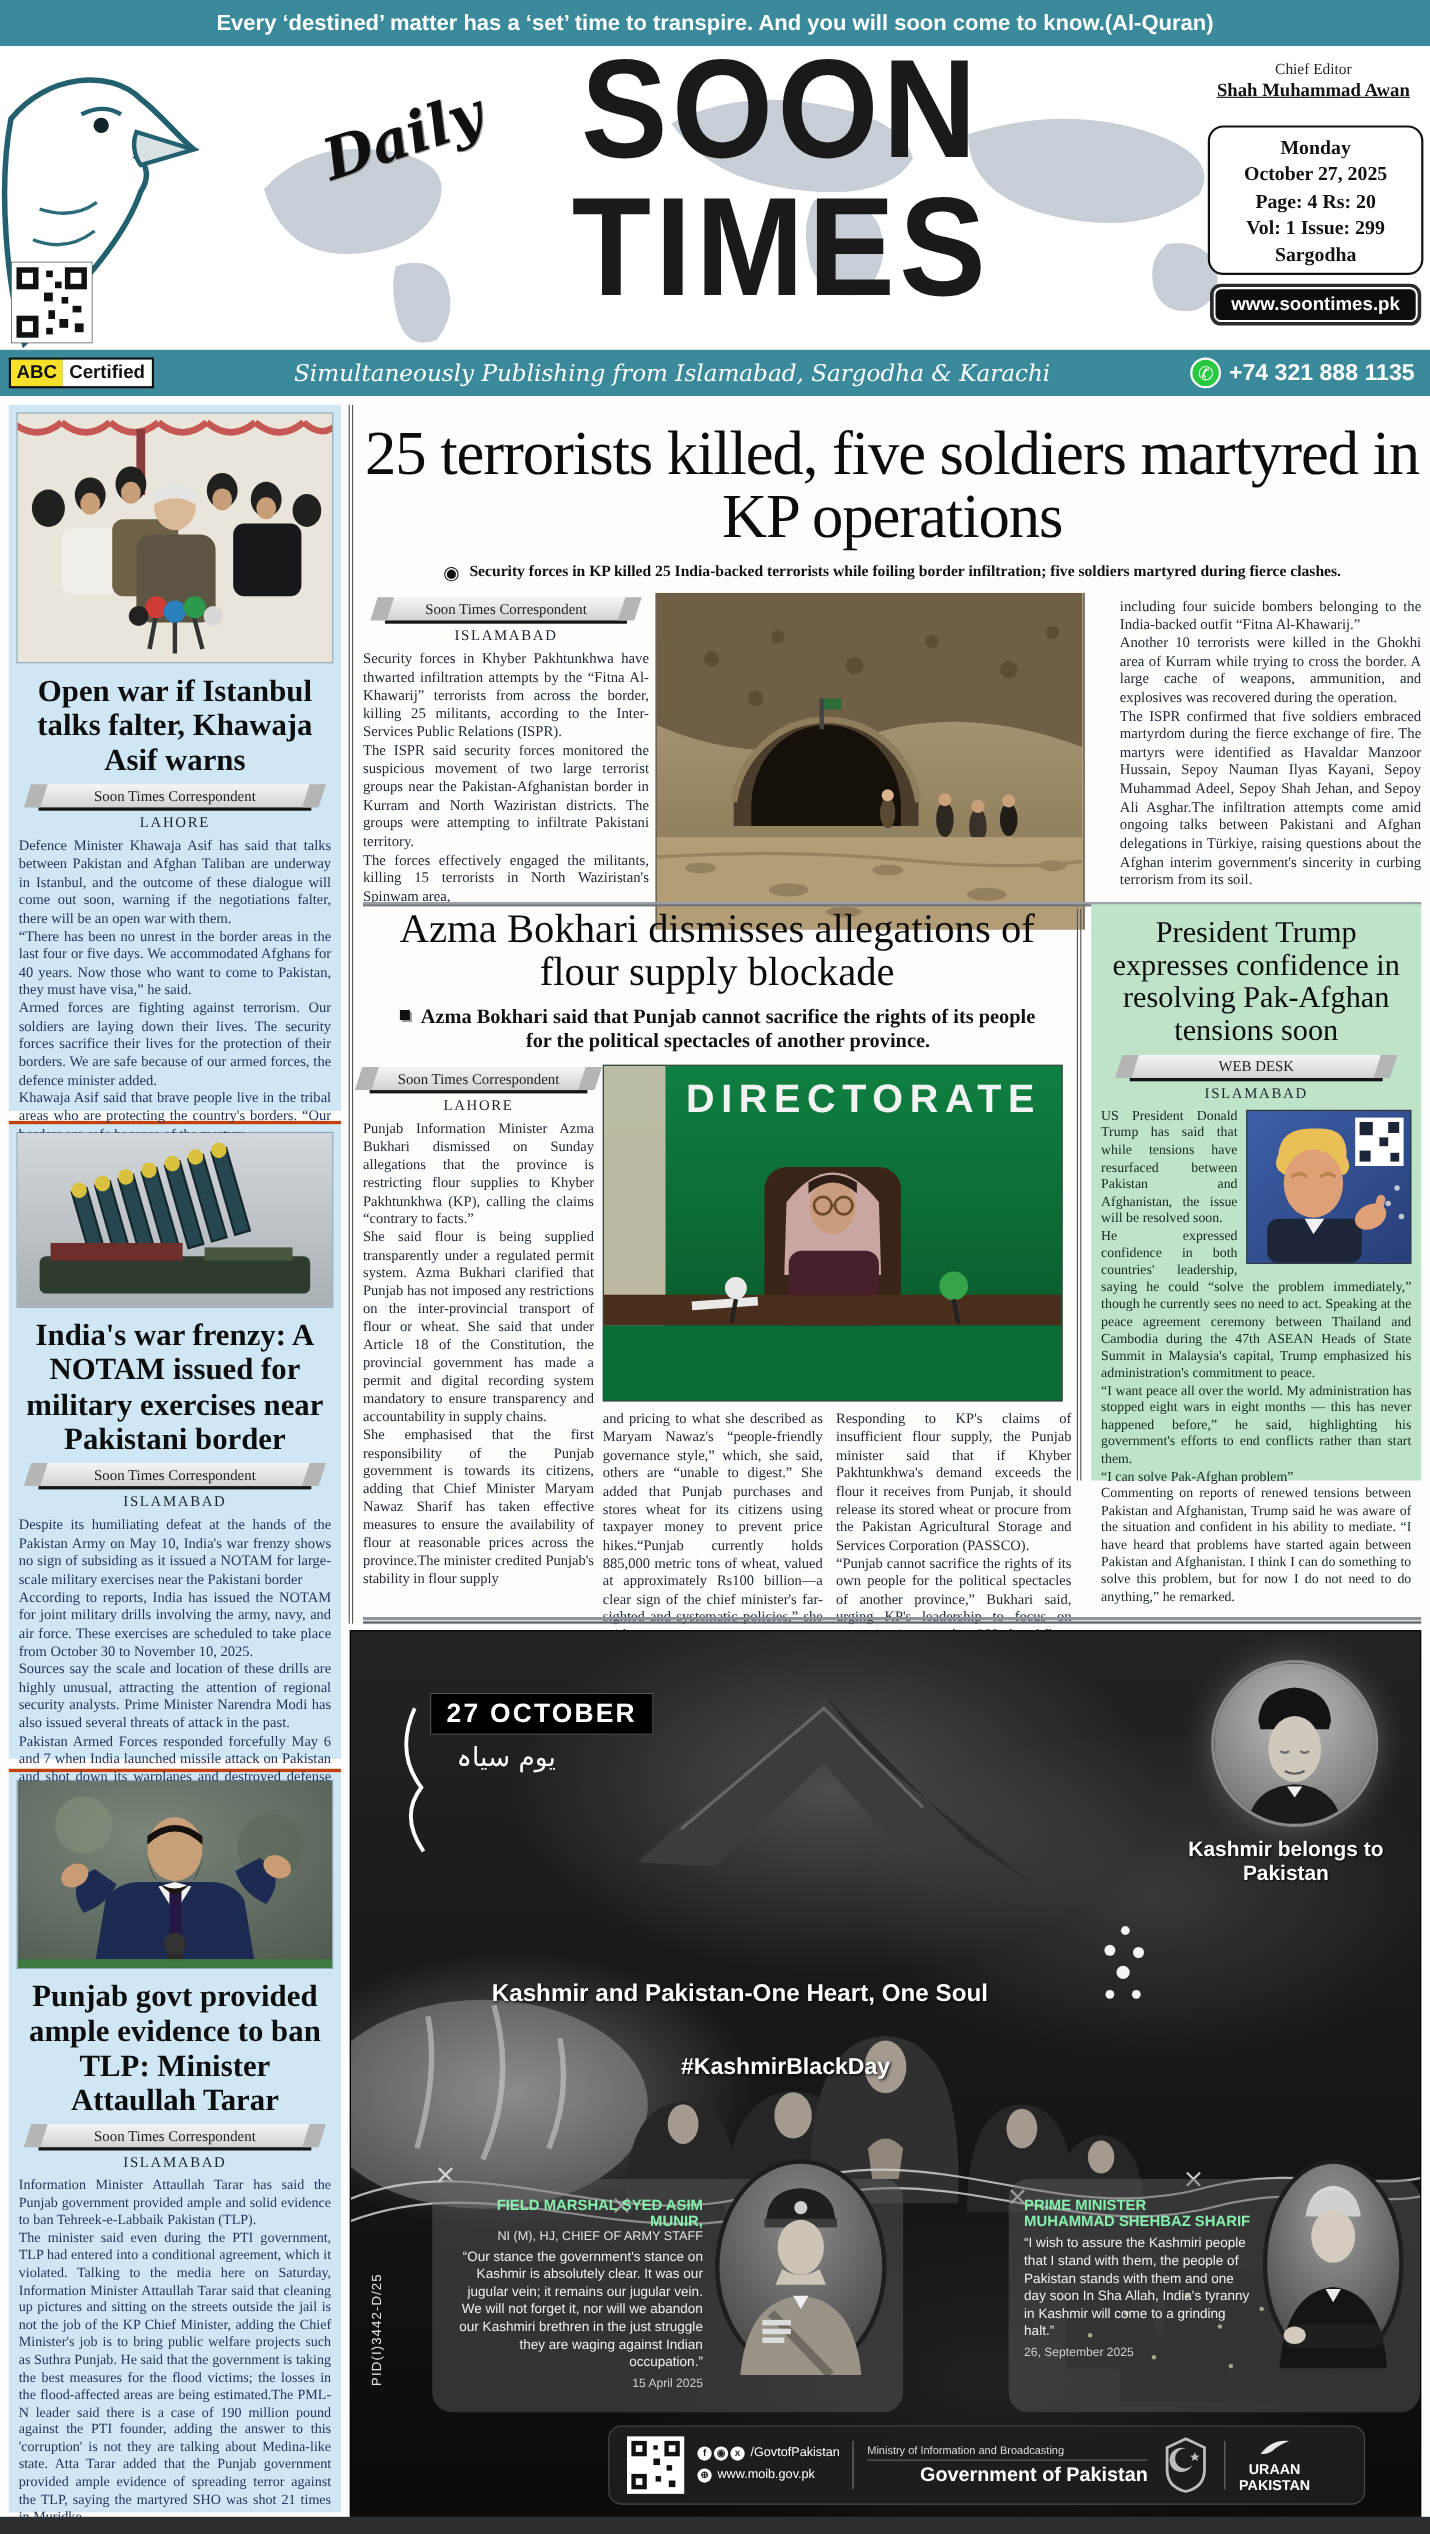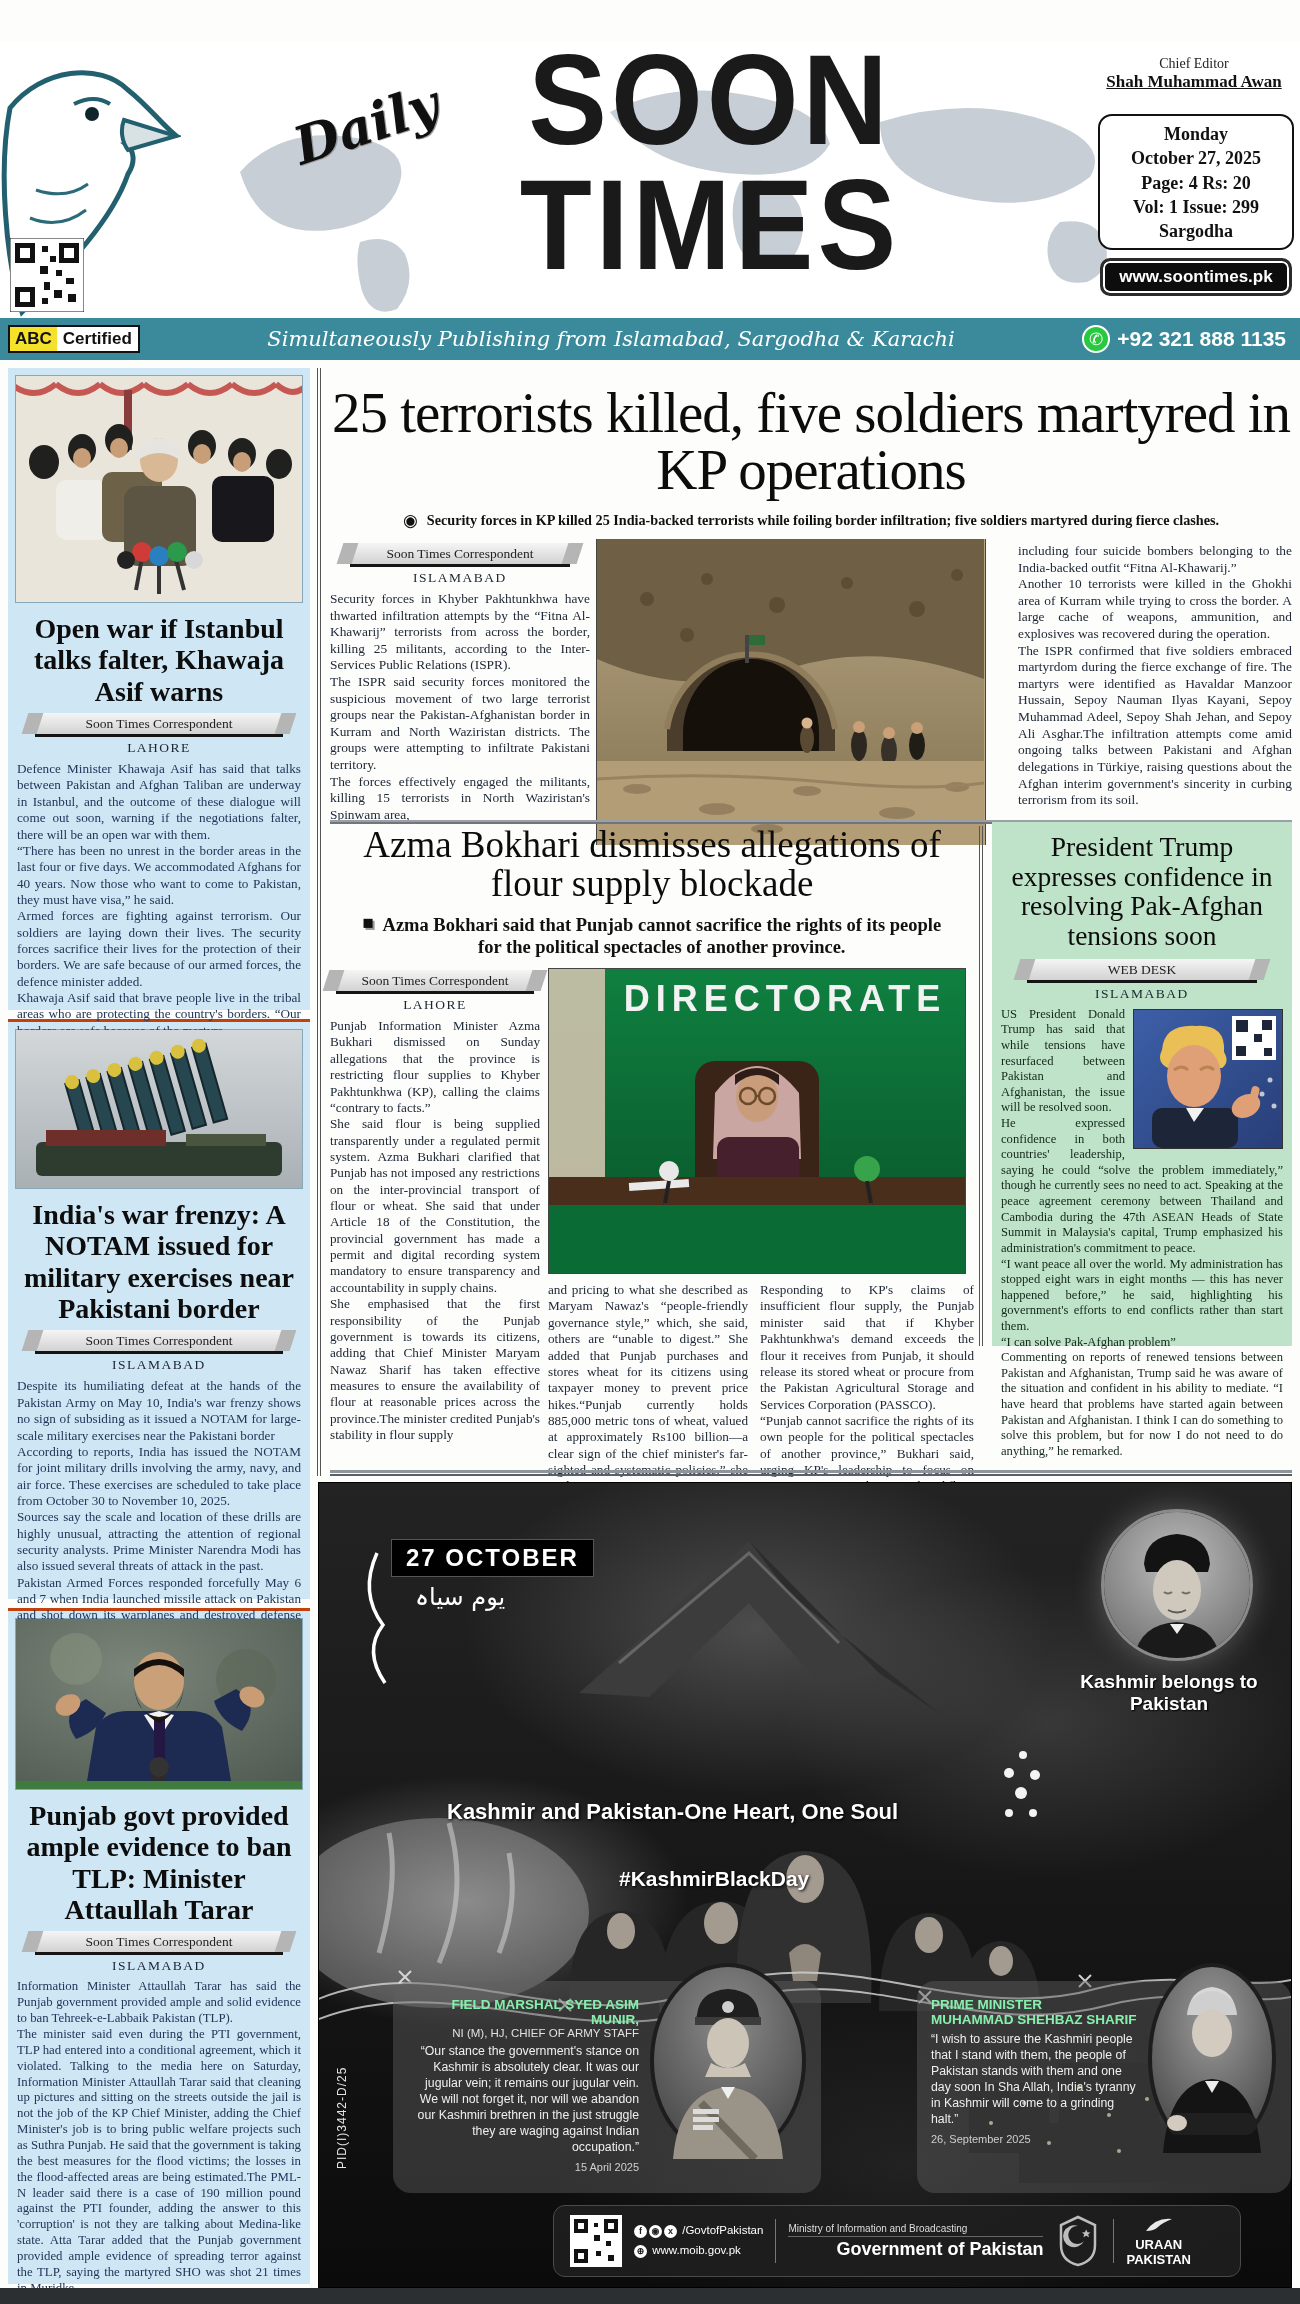--- a/index.html
+++ b/index.html
@@ -165,20 +165,23 @@
   .pid { position:absolute; left:-52px; bottom:186px; transform:rotate(-90deg); transform-origin:center;
          color:#e5e5e5; font-family:"Liberation Sans", sans-serif; font-size:12px; letter-spacing:1px; width:150px; }
 
   .bottombar { position:absolute; left:0; top:2288px; width:1300px; height:16px; background:#2c2f31; }
 </style>
 </head>
 <body>
 
 <div id="page">
 
+  <div class="topbar">
+    <span>Every ‘destined’ matter has a ‘set’ time to transpire. And you will soon come to know.(Al-Quran)</span>
+  </div>
 
   <div class="masthead">
     <svg class="map-art" width="1000" height="270" viewBox="0 0 1000 270">
       <g fill="#c7ced5">
         <path d="M60,120 q40,-45 110,-35 q60,8 50,45 q-12,40 -70,48 q-70,8 -90,-58z"></path>
         <path d="M180,190 q30,-10 45,12 q12,30 -8,55 q-25,10 -35,-18 q-8,-30 -2,-49z"></path>
         <path d="M430,60 q60,-30 130,-18 q80,12 90,50 q-20,35 -90,30 q-90,-5 -130,-62z"></path>
         <path d="M560,130 q45,-8 60,25 q10,35 -15,60 q-35,8 -48,-25 q-10,-35 3,-60z"></path>
         <path d="M700,70 q90,-28 170,0 q60,22 40,55 q-50,38 -130,20 q-80,-18 -80,-75z"></path>
         <path d="M880,170 q35,-5 45,20 q8,28 -18,40 q-30,5 -38,-20 q-6,-25 11,-40z"></path>
@@ -237,21 +240,21 @@
   </div>
 
   <div class="certbar">
     <div class="abcwrap">
       <span class="abc">ABC</span>
       <span class="cert">Certified</span>
     </div>
     <div class="pubtext">Simultaneously Publishing from Islamabad, Sargodha &amp; Karachi</div>
     <div class="phonewrap">
       <span class="wa">✆</span>
-      <span class="phone">+92 321 888 1135</span>
+      <span class="phone">+74 321 888 1135</span>
     </div>
   </div>
 
   <div class="leftcol">
 
     <article id="art-asif">
       <div class="lphoto">
         <svg width="286" height="226" viewBox="0 0 286 226">
           <rect width="286" height="226" fill="#eae5da"></rect>
           <g stroke="#c0403c" stroke-width="6" fill="none" opacity="0.85">

